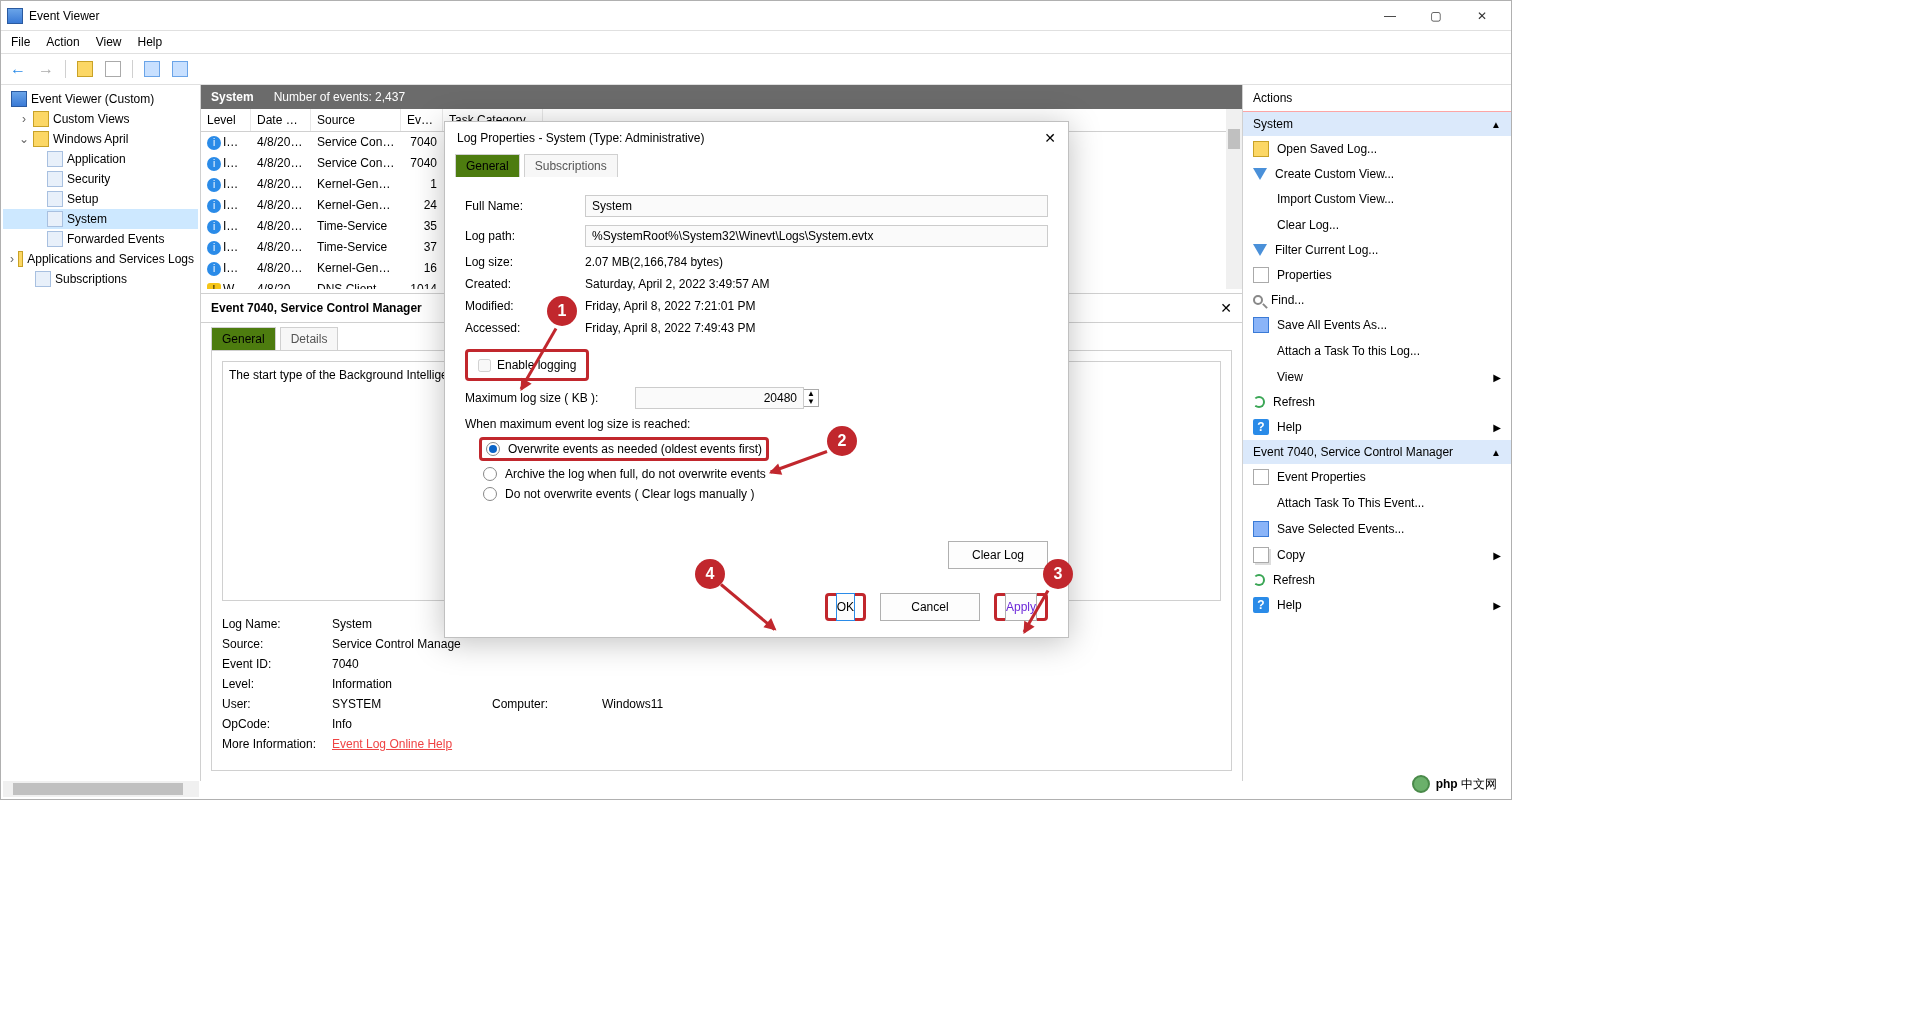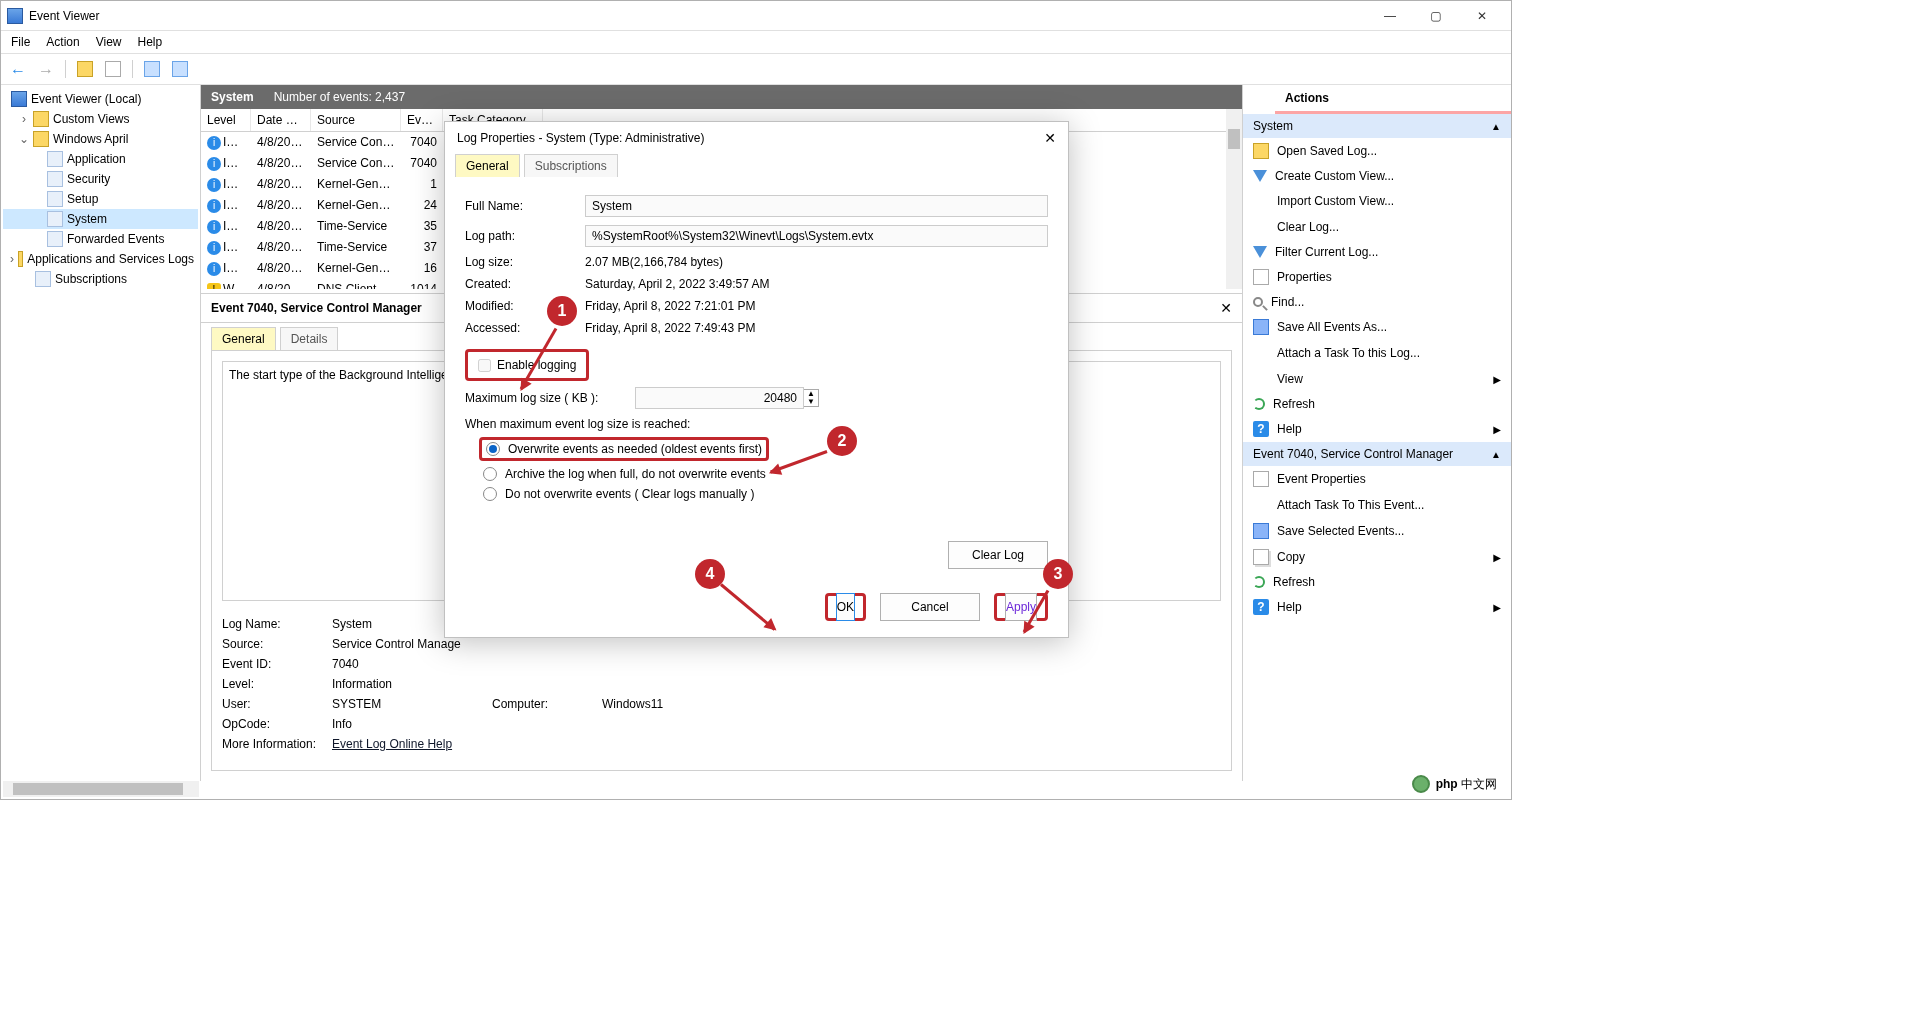--- a/index.html
+++ b/index.html
@@ -32,28 +32,28 @@
 .grid-head div { padding: 4px 6px; border-right: 1px solid #e8e8e8; overflow: hidden; white-space: nowrap; text-overflow: ellipsis; }
 .grid-row div { padding: 3px 6px; overflow: hidden; white-space: nowrap; text-overflow: ellipsis; }
 .col-level{width:50px;} .col-date{width:60px;} .col-source{width:90px;} .col-eventid{width:42px;text-align:right;} .col-task{width:100px;}
 .lv-icon { display:inline-block; width:14px; height:14px; border-radius:50%; background:#2a8be8; color:#fff; text-align:center; line-height:14px; font-size:10px; margin-right:2px;}
 .lv-warn { background:#f5c518; color:#000; border-radius:3px;}
 .vscroll { position:absolute; right:0; top:0; bottom:0; width:16px; background:#f0f0f0;}
 .vscroll-thumb { position:absolute; left:2px; right:2px; top:20px; height:20px; background:#c0c0c0;}
 .detail-head { display:flex; justify-content:space-between; align-items:center; border-top:1px solid #d0d0d0; border-bottom:1px solid #d0d0d0; padding:6px 10px; margin-top:4px;}
 .detail-close { font-size:14px; }
 .tabs { display:flex; gap:4px; padding:4px 10px 0; }
-.tab { padding:4px 10px; border:1px solid #d0d0d0; border-bottom:none; background:#fef9c3;}
+.tab { padding:4px 10px; border:1px solid #d0d0d0; border-bottom:none; background:#4d7c0f;}
 .tab.inactive { color:#555; background:#f7f7f7;}
 .detail-body { margin:0 10px 10px; border:1px solid #d0d0d0; flex:1; padding:10px; display:flex; flex-direction:column; min-height:0;}
 .desc-box { border:1px solid #d0d0d0; padding:6px; height:240px; }
 .kv { display:grid; grid-template-columns:110px 160px 110px 160px; row-gap:6px; margin-top:16px;}
-.kv a{color:#0f172a; text-decoration:underline;}
+.kv a{color:#ef4444; text-decoration:underline;}
 .actions { width:268px; display:flex; flex-direction:column;}
-.actions-head { padding:6px 10px; font-weight:700; border-bottom:3px solid #fca5a5;margin-left:32px;}
+.actions-head { padding:6px 10px; font-weight:400; border-bottom:1px solid #fca5a5;}
 .act-section { background:#dbe9fb; padding:5px 10px; display:flex; justify-content:space-between; align-items:center; font-weight:400;}
 .act-section .arrow { font-size:10px;}
 .act-item { display:flex; align-items:center; gap:8px; padding:5px 10px;}
 .act-sub { margin-left:auto; font-size:10px;}
 .act-ic { width:16px; height:16px; display:inline-block;}
 .ic-open{background:#fcd765;border:1px solid #c9a227;}
 .ic-funnel{width:0;height:0;border-left:7px solid transparent;border-right:7px solid transparent;border-top:12px solid #4a90d9;}
 .ic-save{background:#8ab4f8;border:1px solid #3a7ad6;}
 .ic-props{background:#fff;border:1px solid #aaa;}
 .ic-find{border:2px solid #888;border-radius:50%;width:10px;height:10px;position:relative;}
@@ -135,21 +135,21 @@
     <div class="tb-btn">
         <span class="act-ic" style="background:#c8e0ff;border:1px solid #6aa4e8;"></span>
       </div>
   </div>
 
   <div class="body">
 
     <div class="tree">
       <div class="tree-row">
           <span class="tree-icon ic-root"></span>
-          <span>Event Viewer (Local)</span>
+          <span>Event Viewer (Custom)</span>
         </div>
       <div class="tree-row">
           <span class="tree-ind"></span>
           <span class="tree-toggle">›</span>
           <span class="tree-icon ic-folder"></span>
           <span>Custom Views</span>
         </div>
       <div class="tree-row">
           <span class="tree-ind"></span>
           <span class="tree-toggle">⌄</span>

